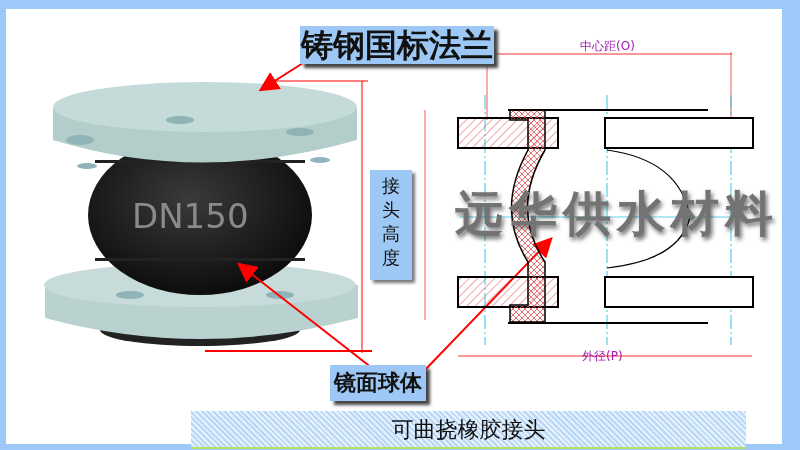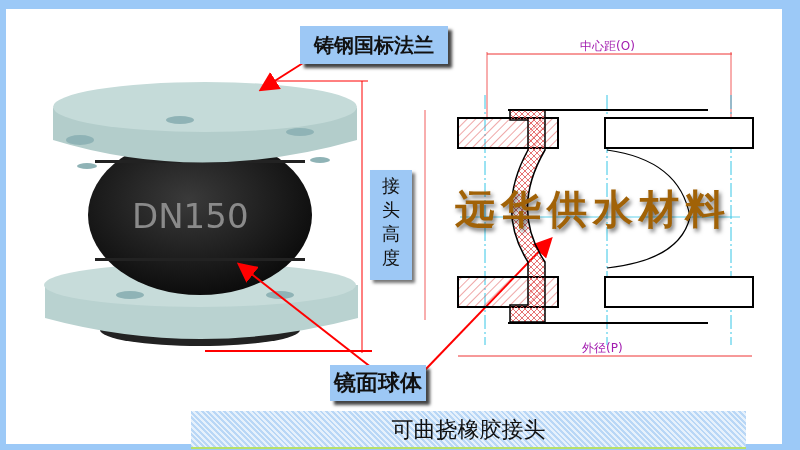--- a/index.html
+++ b/index.html
@@ -1,27 +1,27 @@
 <!DOCTYPE html>
 <html><head>
 <meta charset="utf-8">
 <style>
   html, body { margin:0; padding:0; }
   body { width:800px; height:450px; overflow:hidden; font-family:"DejaVu Sans", sans-serif; }
   .frame { position:absolute; left:0; top:0; width:800px; height:450px; background:#9cc9f7; }
   .canvas { position:absolute; left:6px; top:9px; width:776px; height:435px; background:#ffffff; }
   .rightbar { position:absolute; left:782px; top:0; width:18px; height:450px; background:#9cc9f7; }
   .label-box { position:absolute; background:#9dc8f5; color:#111; font-weight:bold; box-shadow:4px 4px 3px #444; text-align:center; }
-  .lbl-flange { left:300px; top:26px; width:148px; height:38px; font-size:20px; line-height:38px; }
+  .lbl-flange { left:300px; top:26px; width:194px; height:38px; font-size:32px; line-height:38px; }
   .lbl-ball { left:330px; top:365px; width:96px; height:36px; font-size:22px; line-height:36px; }
   .lbl-height { left:370px; top:170px; width:42px; height:106px; font-size:18px; line-height:24px; padding-top:4px; box-shadow:3px 3px 3px #777; font-weight:normal; }
   .title-band { position:absolute; left:191px; top:411px; width:555px; height:36px;
      background: repeating-linear-gradient(45deg,#b9d7f6 0 2px,#e6f1fc 2px 4px); border-bottom:2px solid #b7e06a; }
   .title-text { position:absolute; left:0; width:100%; top:4px; text-align:center; font-size:22px; font-weight:normal; color:#111; }
-  .watermark { position:absolute; left:455px; top:182px; font-size:40px; font-weight:bold; color:#a16207; letter-spacing:6px;
+  .watermark { position:absolute; left:455px; top:182px; font-size:48px; font-weight:bold; color:#737373; letter-spacing:6px;
      text-shadow:2px 3px 4px rgba(0,0,0,0.55); }
   .dim-text { position:absolute; font-size:12px; color:#a21caf; }
   svg { position:absolute; left:0; top:0; }
 </style>
 </head>
 <body>
 
 <div class="frame"></div>
 <div class="canvas"></div>
 <div class="rightbar"></div>
@@ -101,19 +101,19 @@
 <div class="label-box lbl-flange">铸钢国标法兰</div>
 <div class="label-box lbl-height">
   <div>接</div>
   <div>头</div>
   <div>高</div>
   <div>度</div>
 </div>
 <div class="label-box lbl-ball">镜面球体</div>
 
 <div class="dim-text" style="left:580px;top:38px;">中心距(O)</div>
-<div class="dim-text" style="left:582px;top:340px;">外径(P)</div>
+<div class="dim-text" style="left:582px;top:348px;">外径(P)</div>
 
 <div class="watermark">远华供水材料</div>
 
 <div class="title-band">
   <div class="title-text">可曲挠橡胶接头</div>
 </div>
 
 </body></html>

